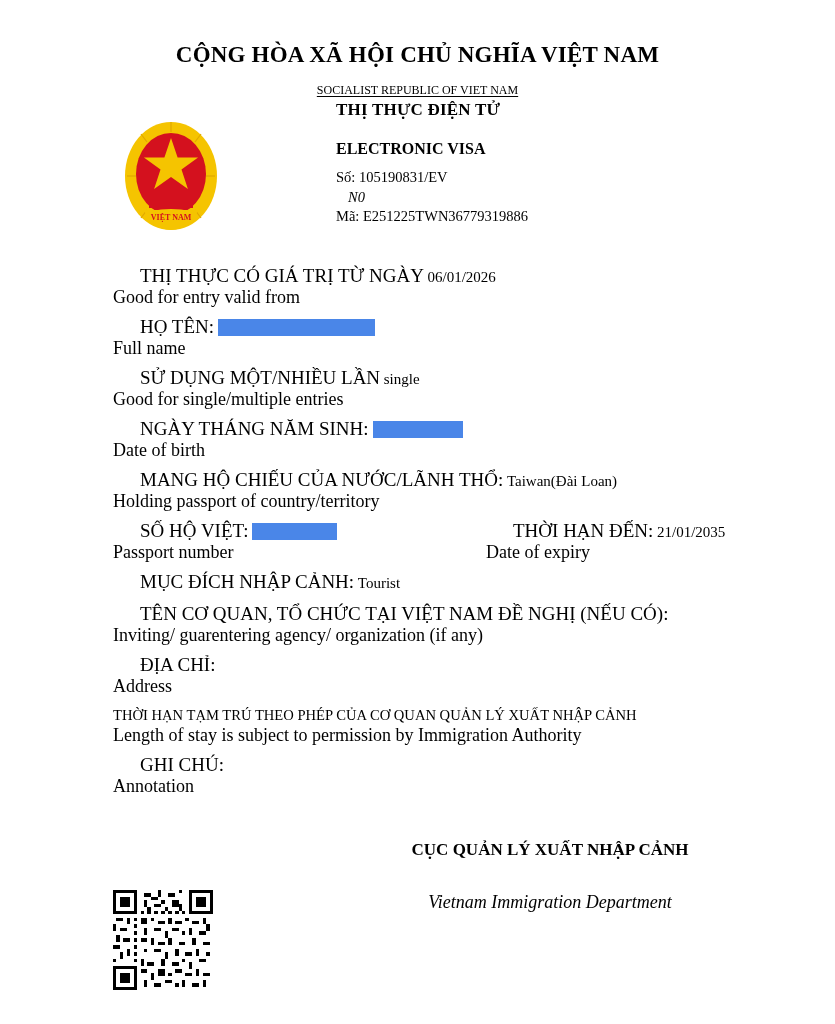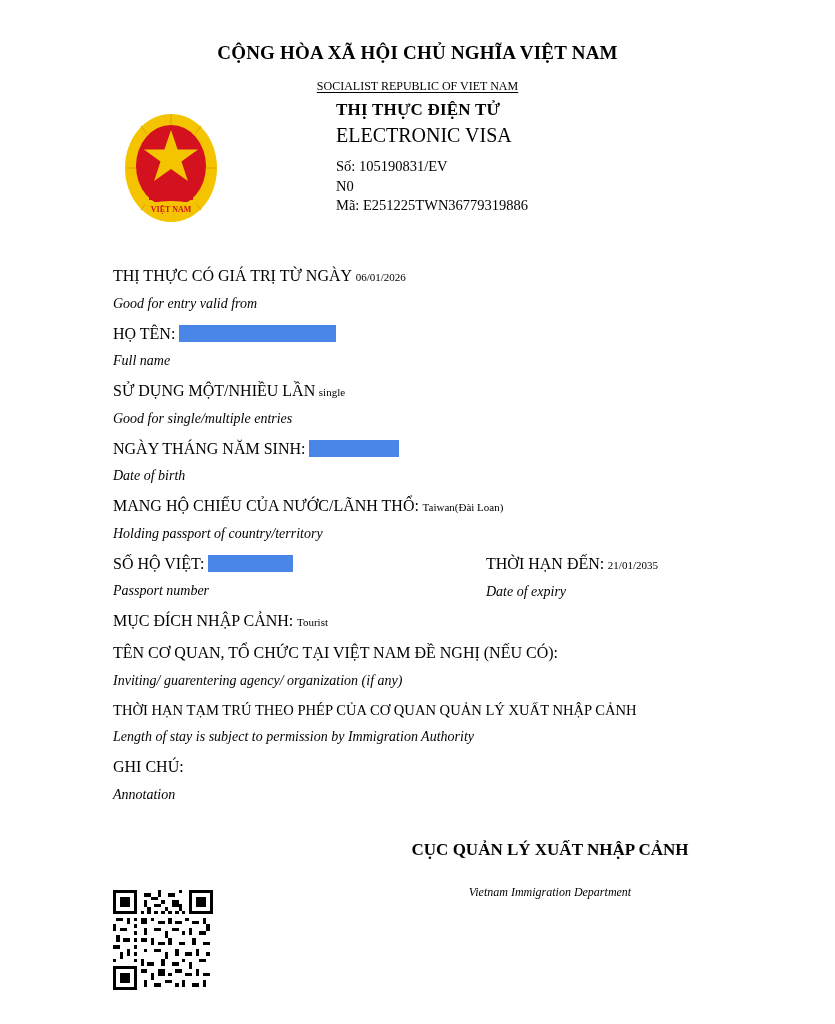--- a/index.html
+++ b/index.html
@@ -21,92 +21,94 @@
     width: 835px;
     height: 1024px;
   }
 
   
   .header {
     text-align: center;
     padding-top: 42px;
   }
   .nation-title {
-    font-size: 19px;
+    font-size: 23px;
     font-weight: bold;
     letter-spacing: 0.2px;
   }
   .nation-subtitle {
     font-size: 12px;
     margin-top: 15px;
     text-decoration: underline;
     text-underline-offset: 2px;
   }
 
   
   .emblem-wrap {
     position: absolute;
     left: 121px;
-    top: 108px;
+    top: 116px;
     width: 100px;
     height: 130px;
   }
 
   
   .visa-block {
     position: absolute;
     left: 336px;
     top: 100px;
     width: 420px;
   }
   .visa-title-vn {
     font-size: 17px;
     font-weight: bold;
     letter-spacing: 0.2px;
   }
   .visa-title-en {
-    font-size: 20px;
-    font-weight: normal;
-    margin-top: 4px;
+    font-size: 16px;
+    font-weight: bold;
+    margin-top: 20px;
   }
   .visa-meta {
     margin-top: 10px;
     font-size: 14.5px;
     line-height: 19.5px;
   }
   .visa-meta .it {
+    font-style: italic;
+    margin-left: 12px;
   }
 
   
   .body {
     position: absolute;
     left: 113px;
     top: 266px;
     width: 660px;
   }
   .row {
     position: relative;
     margin-bottom: 11px;
   }
   .line-vn {
     font-size: 14.6px;
     line-height: 19px;
     white-space: nowrap;
   }
   .line-en {
-    font-size: 14px;
-    font-style: italic;
+    font-size: 18px;
     line-height: 18px;
-    margin-top: 8px;
+    margin-top: 1px;
   }
   .label {
-    font-size: 16px;
+    font-size: 19px;
+    margin-left: 27px;
   }
   .value {
-    font-size: 11px;
+    font-size: 15px;
   }
   .right-col {
     position: absolute;
     left: 373px;
     top: 0;
   }
   .redaction {
     display: inline-block;
     background: #4a86e8;
     height: 17px;
@@ -121,23 +123,23 @@
     top: 840px;
     width: 835px;
     text-align: center;
   }
   .footer-vn {
     font-size: 17px;
     font-weight: bold;
     margin-left: 265px;
   }
   .footer-en {
-    font-size: 12px;
+    font-size: 18px;
     font-style: italic;
-    margin-top: 25px;
+    margin-top: 32px;
     margin-left: 265px;
   }
 
   
   .qr-wrap {
     position: absolute;
     left: 113px;
     top: 890px;
     width: 100px;
     height: 100px;
@@ -264,20 +266,27 @@
     </div>
 
     <div class="row">
       <div class="line-vn">
         <span class="label">TÊN CƠ QUAN, TỔ CHỨC TẠI VIỆT NAM ĐỀ NGHỊ (NẾU CÓ):</span>
         <span class="value"></span>
       </div>
       <div class="line-en">Inviting/ guarentering agency/ organization (if any)</div>
     </div>
 
+    <div class="row">
+      <div class="line-vn">
+        <span class="label">ĐỊA CHỈ:</span>
+        <span class="value"></span>
+      </div>
+      <div class="line-en">Address</div>
+    </div>
 
     <div class="row">
       <div class="line-vn">THỜI HẠN TẠM TRÚ THEO PHÉP CỦA CƠ QUAN QUẢN LÝ XUẤT NHẬP CẢNH</div>
       <div class="line-en">Length of stay is subject to permission by Immigration Authority</div>
     </div>
 
     <div class="row">
       <div class="line-vn">
         <span class="label">GHI CHÚ:</span>
         <span class="value"></span>

